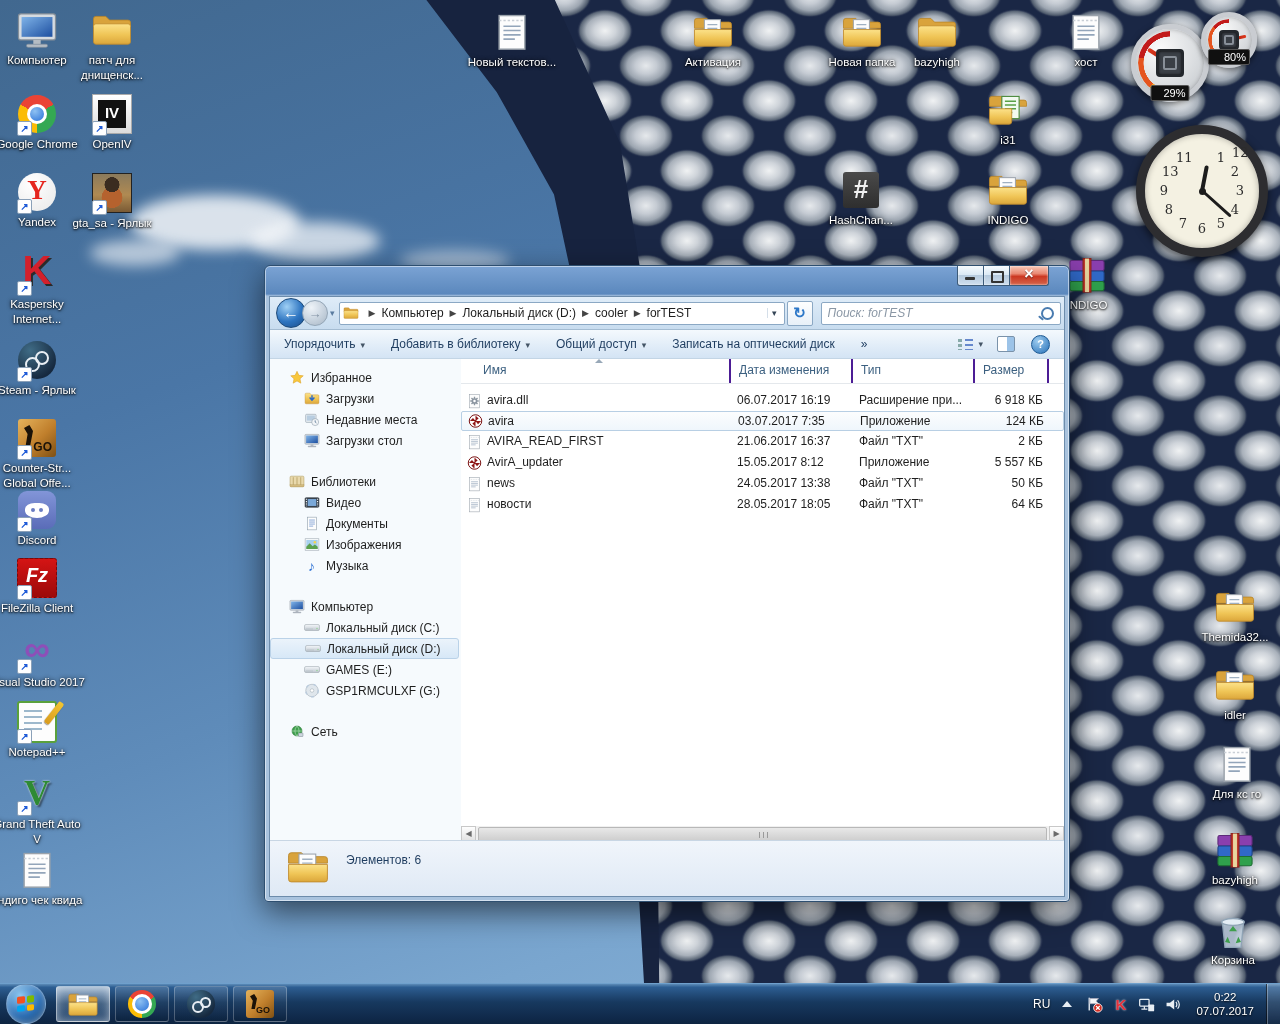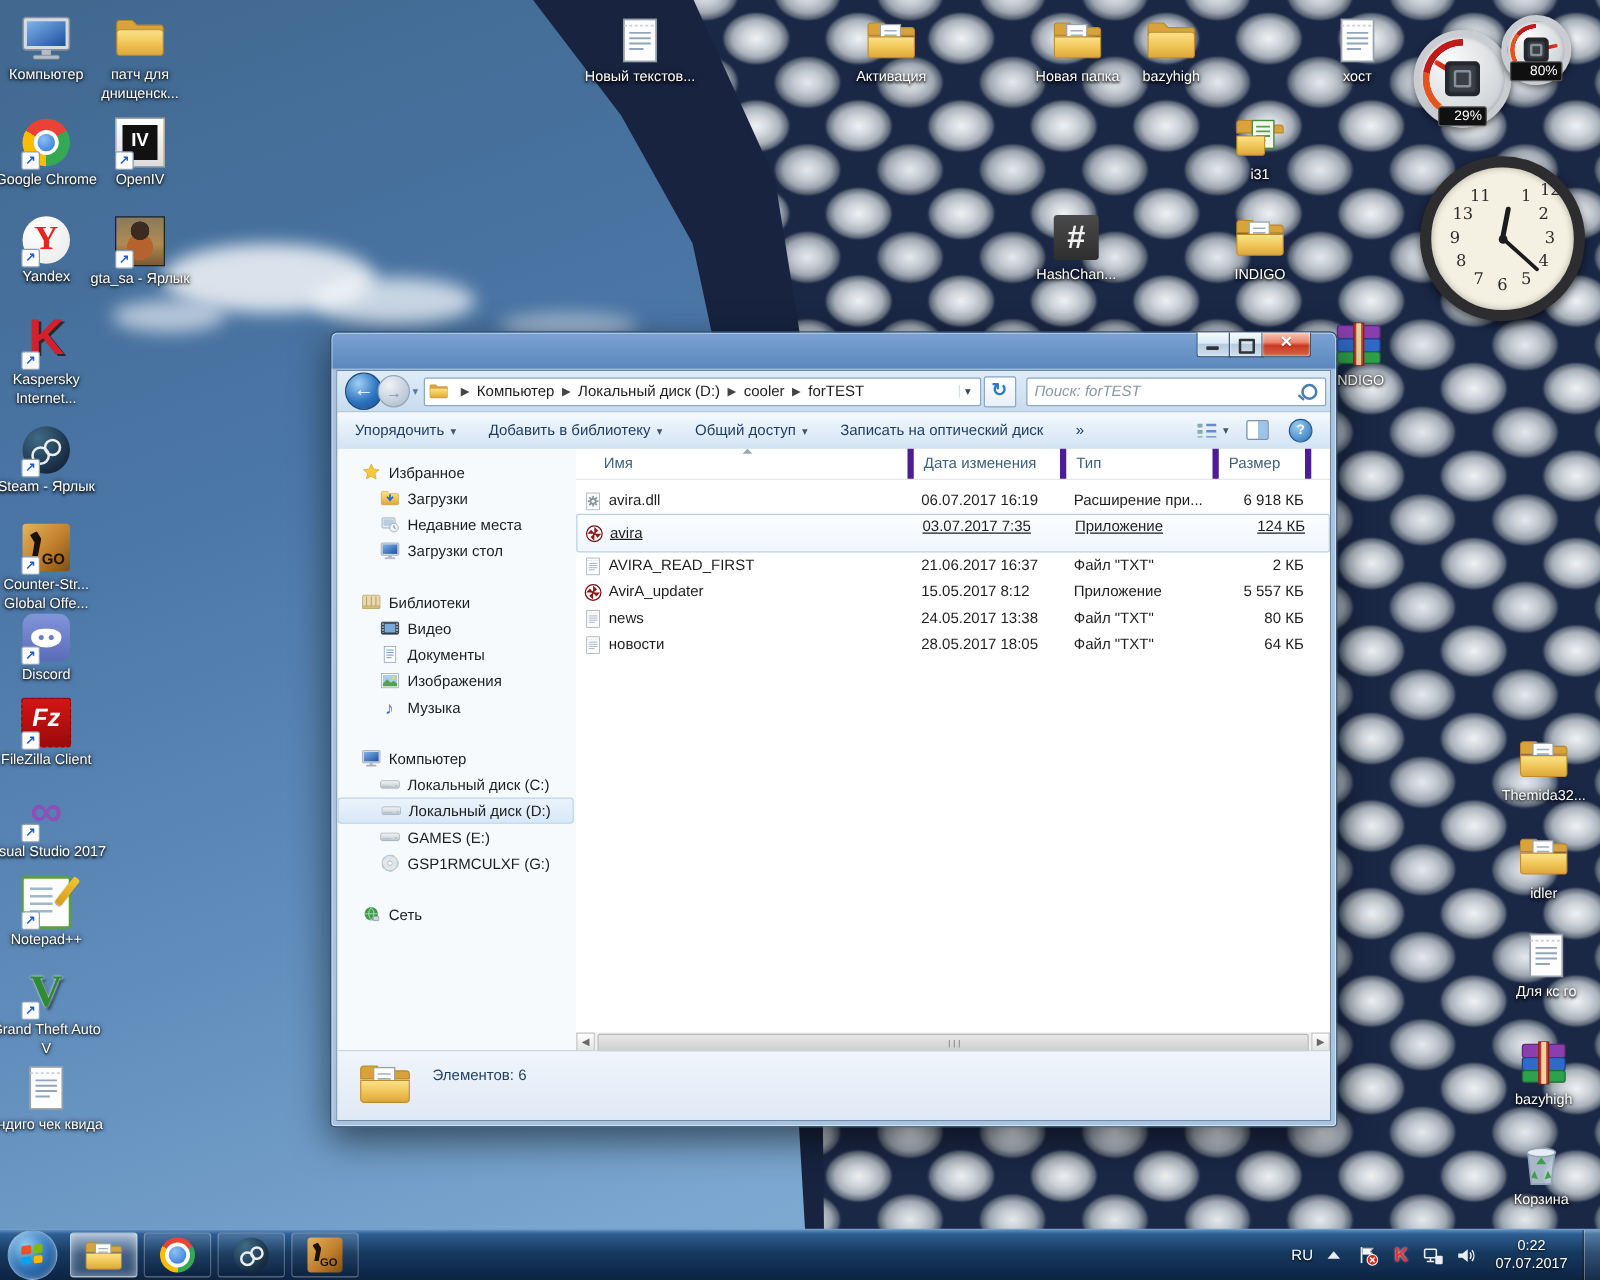--- a/index.html
+++ b/index.html
@@ -167,31 +167,31 @@
   .si .sico{width:17px;height:16px;margin-right:6px;flex:none;display:inline-flex;align-items:center;justify-content:center;}
   .si .sico svg{width:16px;height:15px;}
   .si.gap{margin-top:20px;}
   .si.sel{background:linear-gradient(#ebf3fb,#d7e8f7);border:1px solid #bad2e8;border-radius:3px;
     box-sizing:border-box;margin-right:2px;}
   .mus{color:#2a6fd4;font-size:14px;font-weight:bold;}
 
   .filearea{flex:1;position:relative;background:#fff;}
   .fhead{display:grid;grid-template-columns:270px 122px 122px 74px;height:24px;border-bottom:1px solid #e4e8ec;
     color:#3c6080;}
-  .fhead .hc{border-right:5px solid #4c1d95;padding:4px 6px 0 8px;box-sizing:border-box;position:relative;}
+  .fhead .hc{border-right:2px solid #4c1d95;padding:4px 6px 0 8px;box-sizing:border-box;position:relative;}
   .fhead .hc:first-child{padding-left:22px;}
   .sortup{position:absolute;left:50%;top:0;width:0;height:0;border-left:4px solid transparent;
     border-right:4px solid transparent;border-bottom:4px solid #98a8b8;}
   .frow{display:grid;grid-template-columns:270px 122px 122px 74px;height:21px;line-height:21px;color:#1e1e1e;}
   .frow .c{padding:0 6px;white-space:nowrap;overflow:hidden;}
   .frow .cname{display:flex;align-items:center;padding-left:6px;}
   .frow .cname svg{width:15px;height:16px;margin-right:5px;flex:none;}
   .frow .csize{text-align:right;}
   .frow.sel{background:linear-gradient(#fcfdfe,#eff6fc);border:1px solid #b8cfe4;border-radius:2px;
-    box-sizing:border-box;height:31px;line-height:19px;text-decoration:underline;}
+    box-sizing:border-box;height:20px;line-height:19px;}
 
   .hscroll{position:absolute;left:191px;right:0;bottom:-15px;height:15px;background:#f0f0f0;display:flex;}
   .harrow{width:15px;height:15px;background:linear-gradient(#fefefe,#e3e3e3);border:1px solid #c8c8c8;
     box-sizing:border-box;color:#6a6a6a;font-size:8px;line-height:13px;text-align:center;flex:none;}
   .hthumb{margin:1px 2px;height:13px;flex:1;background:linear-gradient(#e8e8e8,#cdcdcd);border:1px solid #b8b8b8;
     border-radius:2px;position:relative;}
   .hthumb::after{content:"";position:absolute;left:50%;top:4px;width:1.5px;height:6px;background:#9a9a9a;
     box-shadow:-4px 0 0 #9a9a9a,4px 0 0 #9a9a9a;}
 
   .details{position:absolute;left:0;right:0;bottom:0;height:55px;
@@ -856,21 +856,21 @@
             </div>
           <div class="frow">
             <span class="c cname">
                 <svg>
                   <use href="#sym-doc"></use>
                 </svg>
                 <span>news</span>
               </span>
             <span class="c">24.05.2017 13:38</span>
             <span class="c">Файл "TXT"</span>
-            <span class="c csize">80 КБ</span>
+            <span class="c csize">50 КБ</span>
             </div>
           <div class="frow">
             <span class="c cname">
                 <svg>
                   <use href="#sym-doc"></use>
                 </svg>
                 <span>новости</span>
               </span>
             <span class="c">28.05.2017 18:05</span>
             <span class="c">Файл "TXT"</span>

